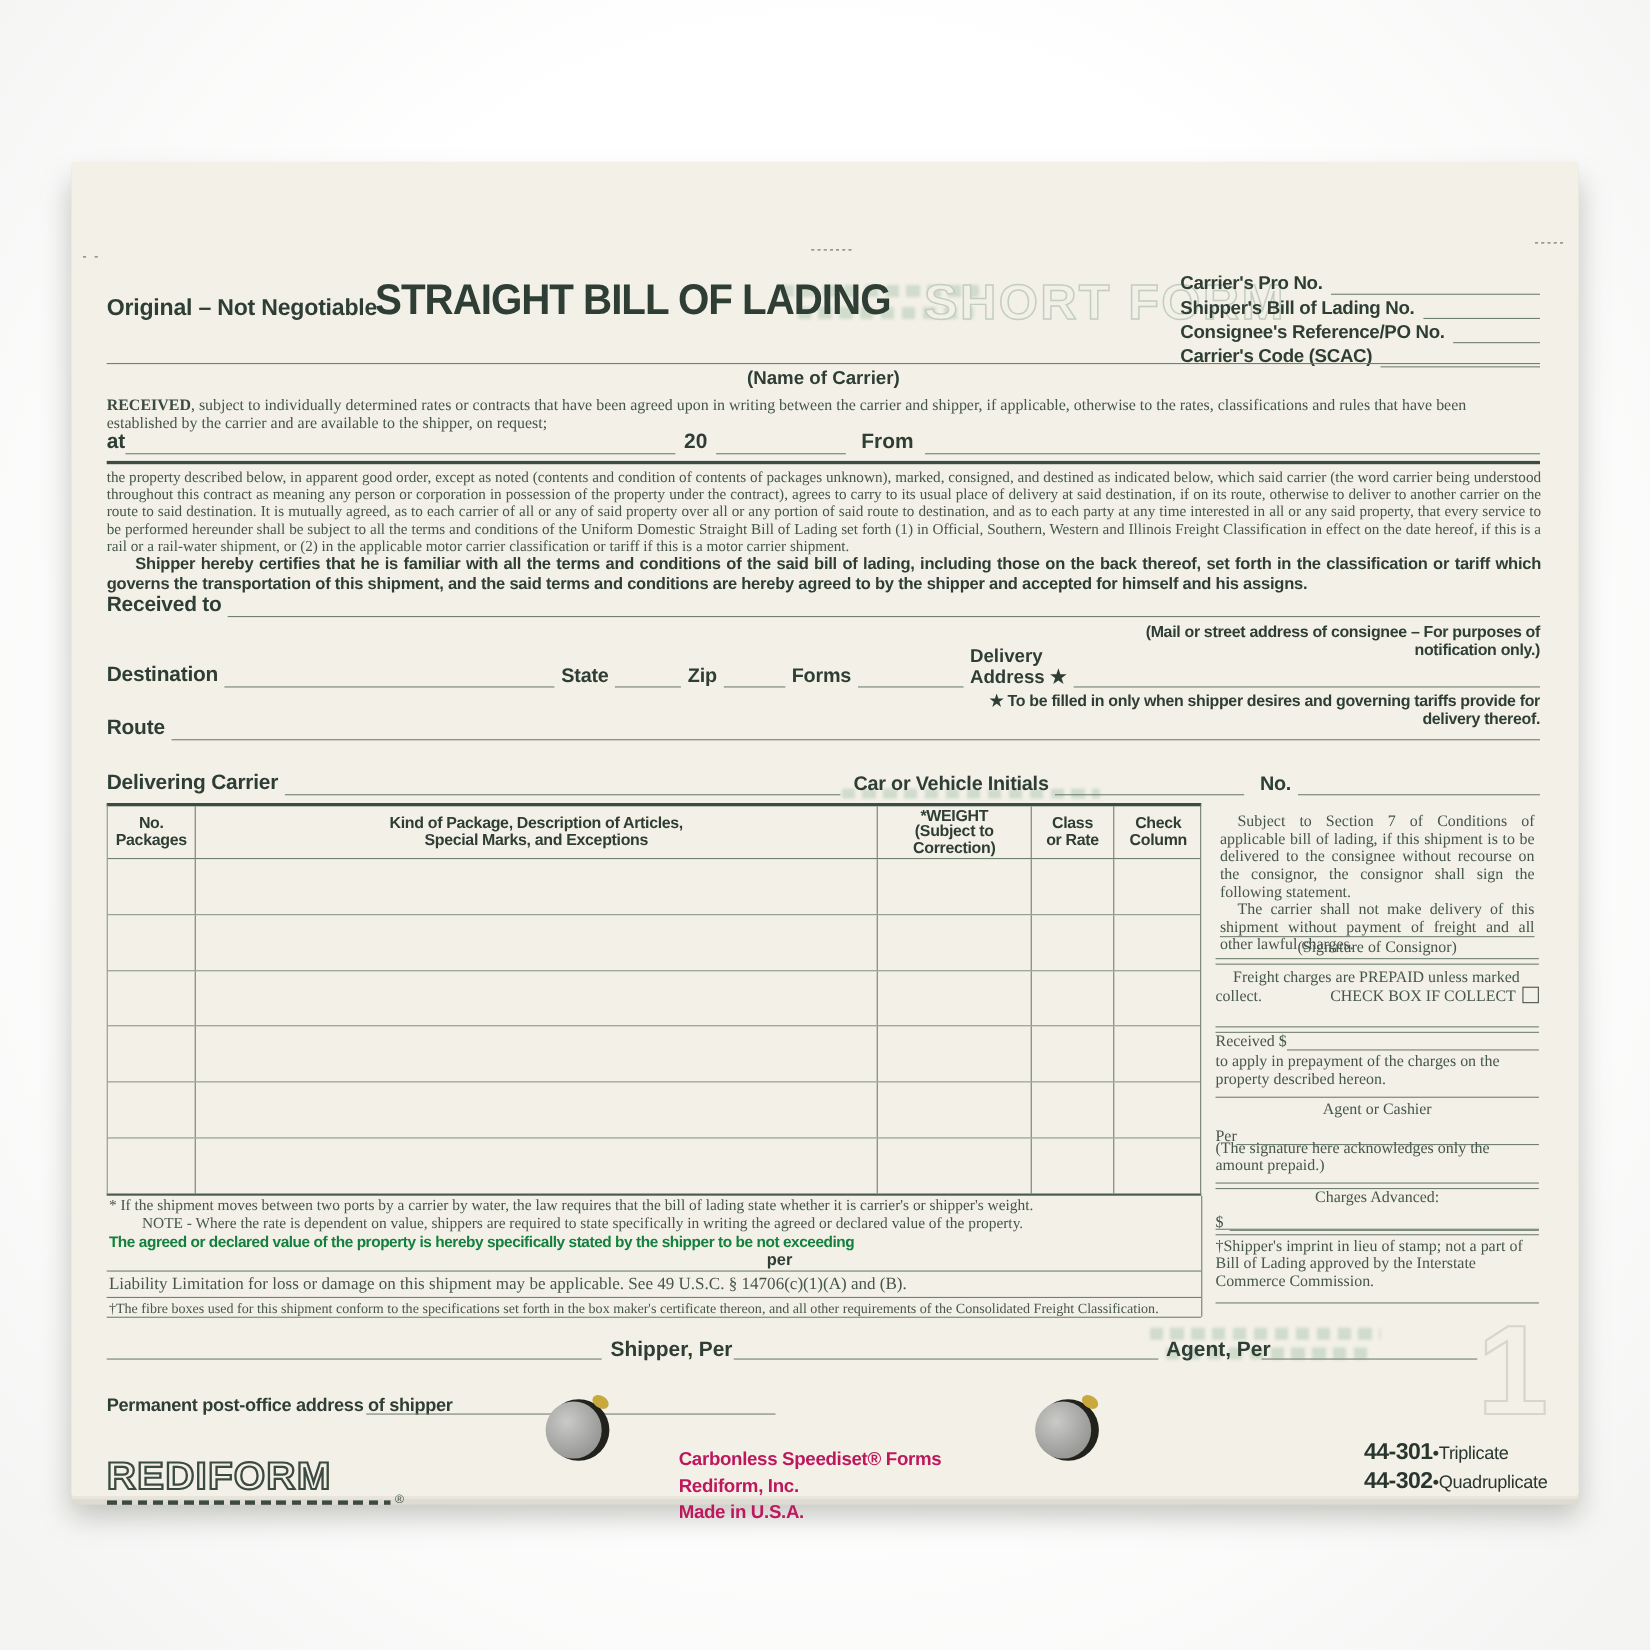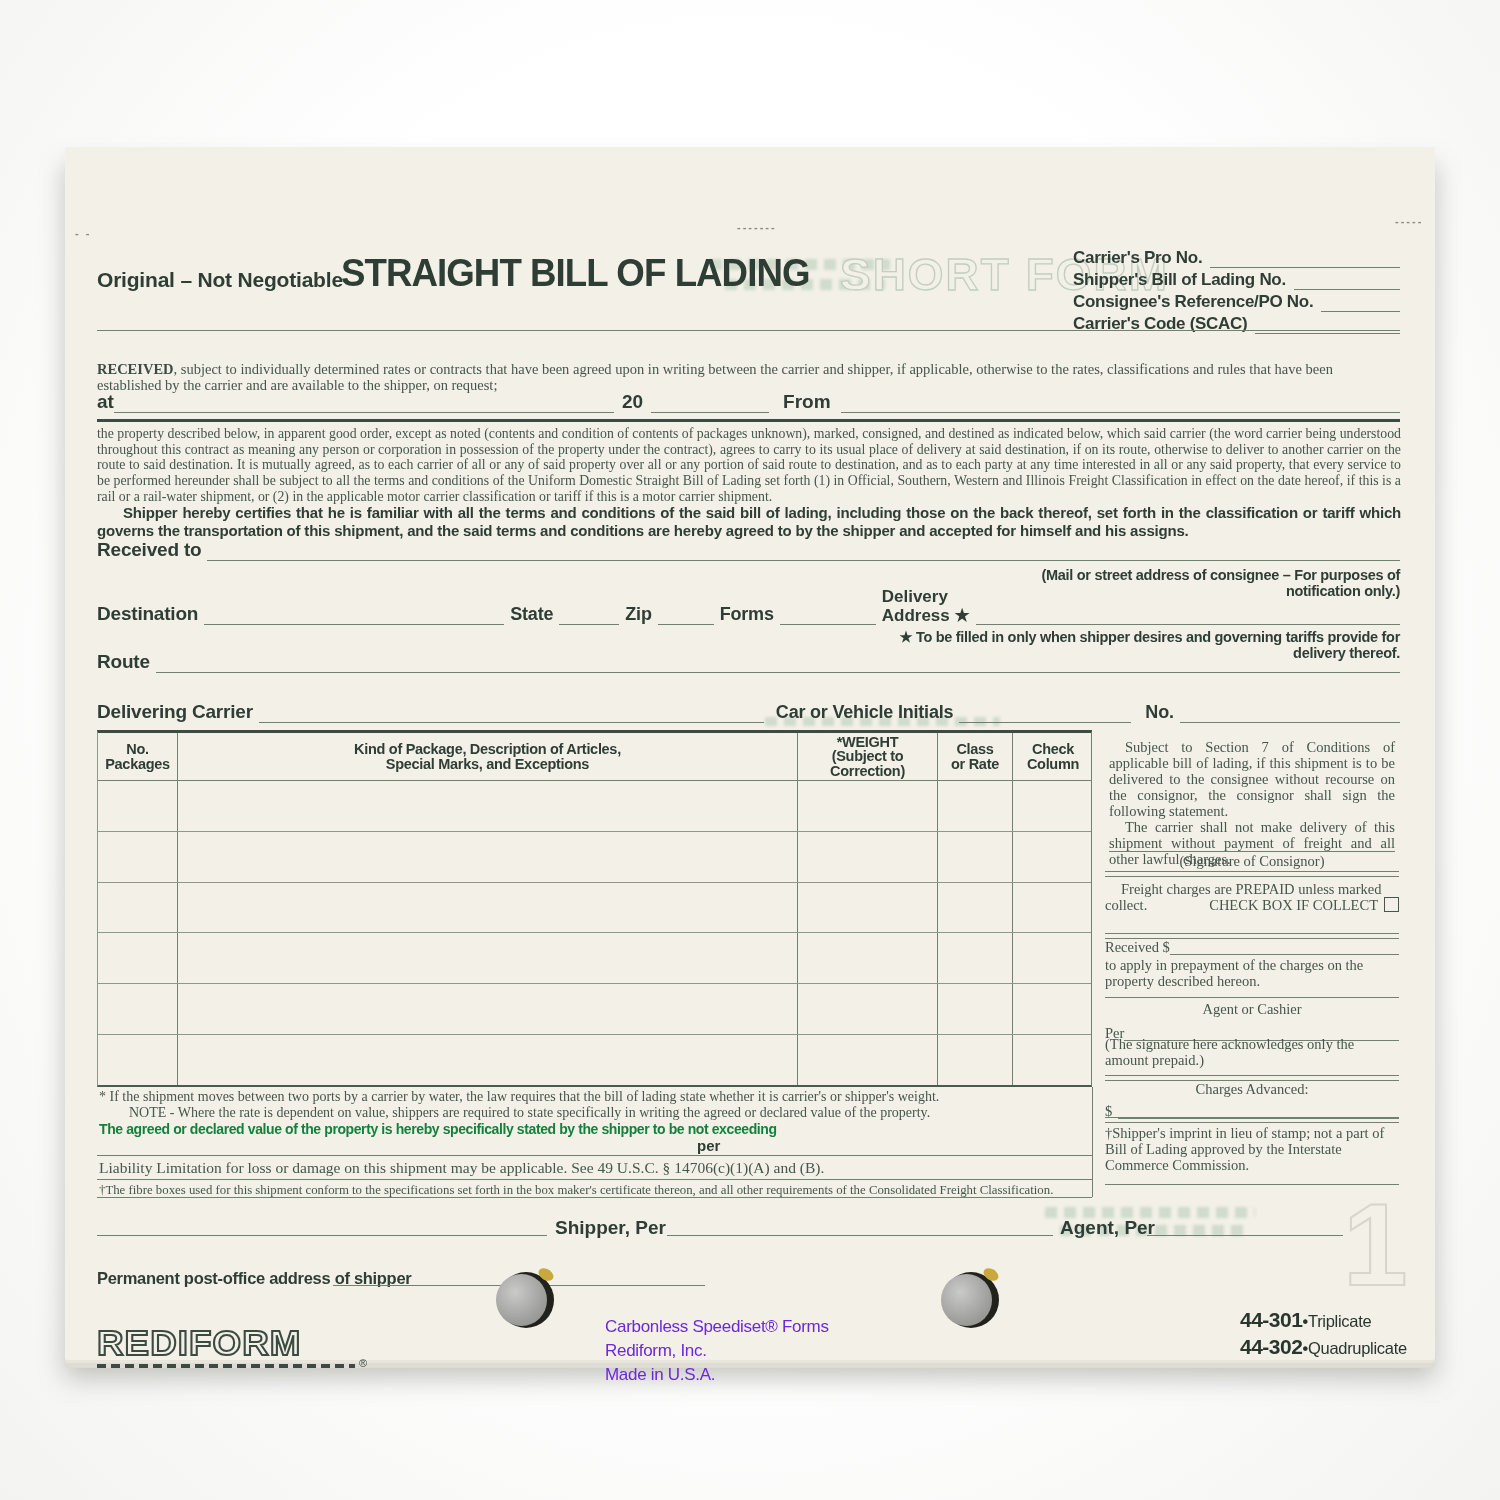--- a/index.html
+++ b/index.html
@@ -110,21 +110,21 @@
     background:#c9a93e;transform:rotate(32deg);z-index:1;}
   .hole::before{content:"";position:absolute;left:-2px;top:2px;width:51px;height:52px;border-radius:50%;
     background:radial-gradient(circle at 38% 35%, #cacac8, #9b9b99 68%, #8d8d8b);z-index:2;}
   
   .brand{left:32px;top:1176px;width:300px;}
   .brandTxt{font-size:35px;font-weight:bold;letter-spacing:1px;white-space:nowrap;
     color:#f2f0e7;-webkit-text-stroke:2px #3c4b41;transform:scaleX(1.05);transform-origin:left;}
   .brandDashes{margin-top:1px;width:258px;height:4px;
     background:repeating-linear-gradient(90deg,#3c4b41 0 9px, transparent 9px 14px);}
   .brandReg{position:absolute;left:262px;top:34px;font-size:11px;color:#3c4b41;}
-  .ctrFoot{left:540px;top:1168px;width:250px;font-size:17px;font-weight:normal;letter-spacing:-.3px;line-height:24px;color:#6d28d9;}
+  .ctrFoot{left:552px;top:1168px;width:250px;font-size:17px;font-weight:bold;letter-spacing:-.3px;line-height:24px;color:#be185d;}
   .ctrFoot .l2{display:flex;justify-content:space-between;flex-direction:column;}
   .skuFoot{left:1175px;top:1160px;width:190px;line-height:25px;color:#29362e;white-space:nowrap;}
   .skuFoot .num{font-size:21px;font-weight:bold;letter-spacing:-.5px;}
   .skuFoot .dot{font-size:16px;font-weight:bold;}
   .skuFoot .typ{font-size:16.5px;letter-spacing:-.3px;margin-top:29px;}
 </style>
 </head>
 <body>
 
 <div class="paper">
@@ -153,20 +153,21 @@
       <span class="lbl">Consignee's Reference/PO No.</span>
       <span class="fl"></span>
     </div>
     <div class="row">
       <span class="lbl">Carrier's Code (SCAC)</span>
       <span class="fl"></span>
     </div>
   </div>
 
   <div class="abs carrierLine"></div>
+  <div class="abs carrierCap">(Name of Carrier)</div>
 
   <div class="abs receivedP serif">
     <span class="b serif" style="color:#3c4b41;">RECEIVED</span><span>, subject to individually determined rates or contracts that have been agreed upon in writing between the carrier and shipper, if applicable, otherwise to the rates, classifications and rules that have been established by the carrier and are available to the shipper, on request;</span>
   </div>
 
   <div class="abs atRow row">
     <span class="lbl">at</span>
     <span class="fl" style="width:500px;"></span>
     <span class="lbl" style="padding:0 8px;">20</span>
     <span class="fl" style="width:118px;"></span>

